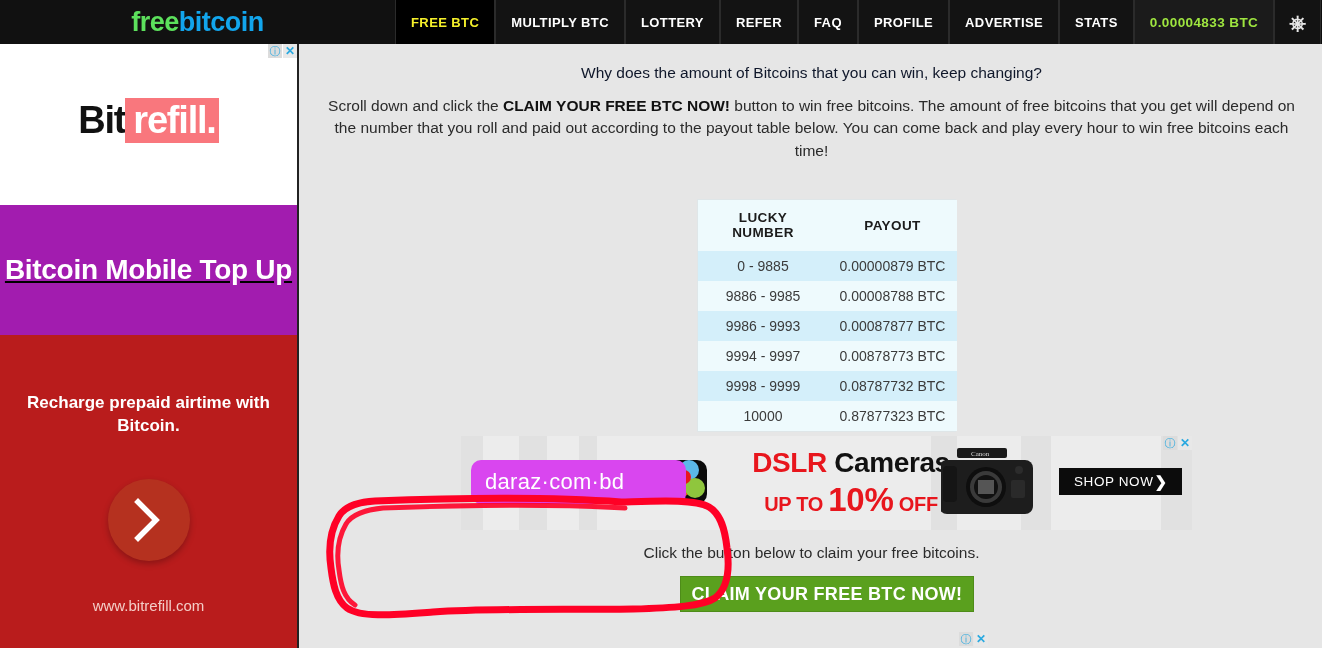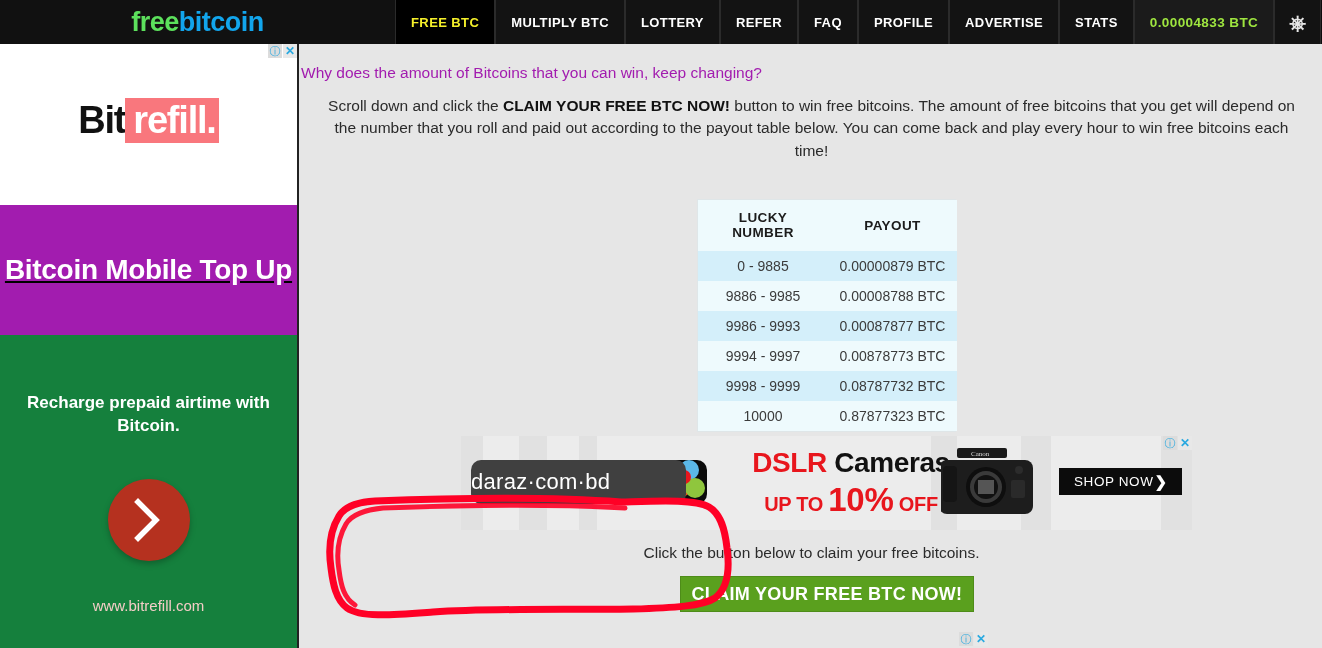--- a/index.html
+++ b/index.html
@@ -90,21 +90,21 @@
     background: #a21caf;
     display: flex; align-items: center; justify-content: center; text-decoration: underline;
   }
   #ad-headline {
     color: #ffffff; font-size: 28px; font-weight: bold;
     text-align: center; line-height: 1.16;
     letter-spacing: -0.3px;
   }
   #ad-light-red {
     width: 334px; height: 313px;
-    background: #15803d;
+    background: #b91c1c;
     position: relative;
   }
   #ad-sub {
     position: absolute; top: 56px; left: 0; width: 297px;
     text-align: center;
     color: #ffffff; font-size: 17px; font-weight: bold;
     line-height: 1.38;
   }
   #ad-cta-circle {
     position: absolute; top: 144px; left: 108px;
@@ -128,22 +128,22 @@
     width: 1021px; height: 604px;
     background: #e6e6e6;
   }
   #heading1 {
     text-align: center;
     color: #1515e0; font-size: 16px; font-weight: bold;
     padding-top: 6px;
     letter-spacing: 0.1px;
   }
   #heading2 {
-    text-align: left;
-    color: #a21caf; font-size: 15.5px;
+    text-align: center;
+    color: #0f172a; font-size: 15.5px;
     padding-top: 20px;
     cursor: pointer;
   }
   #intro-para {
     margin: 13px auto 0 auto;
     width: 970px;
     text-align: center;
     color: #2b2b2b;
     font-size: 15.5px;
     line-height: 1.45;
@@ -187,23 +187,24 @@
     position: absolute; top: 392px; left: 160px;
     width: 731px; height: 94px;
     background: #ececec;
     overflow: hidden;
   }
   .stripe { position: absolute; top: 0; height: 94px; background: #e1e1e1; }
   #dslr-adc { position: absolute; top: 0; right: 0; display: flex; gap: 1px; }
   #daraz-pill {
     position: absolute; top: 24px; left: 10px;
     width: 215px; height: 44px;
-    background: #404040;
+    background: #d946ef;
     border-radius: 10px;
     display: flex; align-items: center;
+    padding-left: 14px;
   }
   #daraz-pill .dz {
     color: #ffffff; font-size: 22px; letter-spacing: 0.3px;
     font-family: "Liberation Sans", sans-serif;
   }
   #daraz-blob {
     position: absolute; top: 24px; left: 196px;
     width: 50px; height: 44px;
     border-radius: 0 10px 10px 0;
     overflow: hidden;

